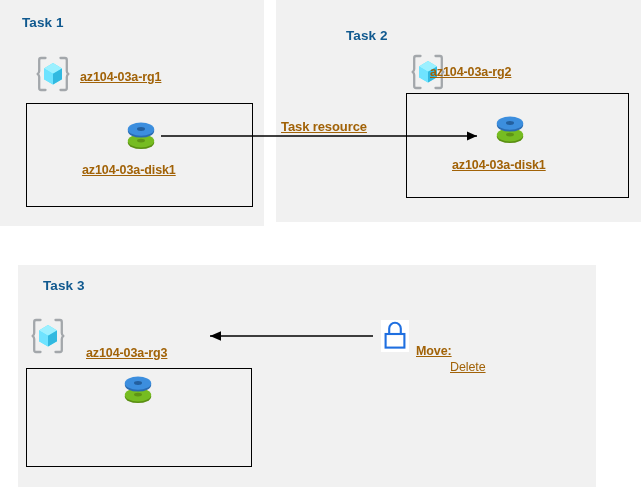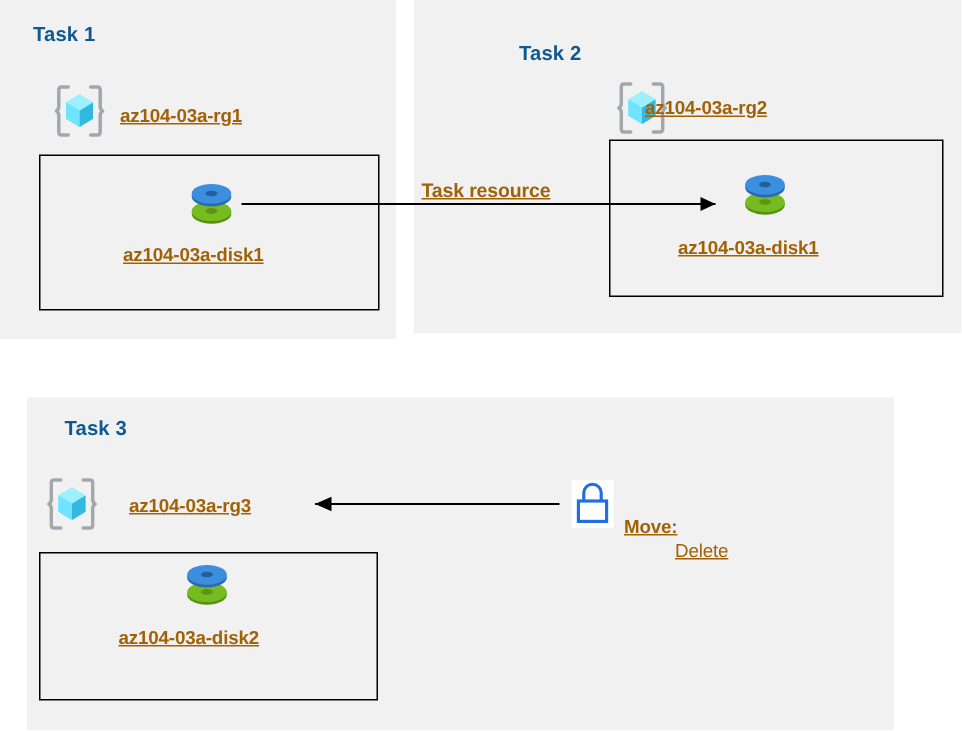--- a/index.html
+++ b/index.html
@@ -178,35 +178,34 @@
   <div class="rg-icon" style="left:31px; top:318px;">
     <svg viewBox="0 0 34 36" xmlns="http://www.w3.org/2000/svg">
       <path d="M9.5 2 L5 2 Q3.2 2 3.2 4 L3.2 15 Q3.2 17 1.6 18 Q3.2 19 3.2 21 L3.2 32 Q3.2 34 5 34 L9.5 34" fill="none" stroke="#a3a7ab" stroke-width="2.3" stroke-linecap="round" stroke-linejoin="round"></path>
       <path d="M24.5 2 L29 2 Q30.8 2 30.8 4 L30.8 15 Q30.8 17 32.4 18 Q30.8 19 30.8 21 L30.8 32 Q30.8 34 29 34 L24.5 34" fill="none" stroke="#a3a7ab" stroke-width="2.3" stroke-linecap="round" stroke-linejoin="round"></path>
       <polygon points="17,7 26,12.4 26,23.2 17,28.6 8,23.2 8,12.4" fill="#50e6ff"></polygon>
       <polygon points="17,7 26,12.4 17,17.8 8,12.4" fill="#9cf0ff"></polygon>
       <polygon points="17,17.8 26,12.4 26,23.2 17,28.6" fill="#32b9e0"></polygon>
       <polygon points="17,17.8 17,28.6 8,23.2 8,12.4" fill="#6fe3ff"></polygon>
     </svg>
   </div>
-  <div class="label" style="left:86px; top:330px;">az104-03a-rg3</div>
+  <div class="label" style="left:86px; top:346px;">az104-03a-rg3</div>
 
   <div class="resource-box" id="box-task3"></div>
 
   <div class="disk-icon" style="left:118px; top:370px;">
     <svg viewBox="0 0 40 40" xmlns="http://www.w3.org/2000/svg">
       <ellipse cx="20" cy="26.5" rx="13.2" ry="6.6" fill="#5a8f12"></ellipse>
       <ellipse cx="20" cy="24.8" rx="13.2" ry="6.6" fill="#76bc21"></ellipse>
       <ellipse cx="20" cy="24.6" rx="4.0" ry="1.9" fill="#5e9415"></ellipse>
       <ellipse cx="20" cy="15.0" rx="13.2" ry="6.6" fill="#2a6bb0"></ellipse>
       <ellipse cx="20" cy="13.2" rx="13.2" ry="6.6" fill="#3c8ede"></ellipse>
       <ellipse cx="20" cy="13.0" rx="4.0" ry="1.9" fill="#235f9e"></ellipse>
     </svg>
   </div>
-  <div class="label" style="left:79px; top:418px;">az104-03a-disk2</div>
 
   <div class="lock-icon" style="left:381px; top:320px;">
     <svg viewBox="0 0 28 32" xmlns="http://www.w3.org/2000/svg">
       <path d="M8.2 14 L8.2 8.6 A5.8 5.8 0 0 1 19.8 8.6 L19.8 14" fill="none" stroke="#1f6fe0" stroke-width="2.1"></path>
       <rect x="4.6" y="14" width="18.8" height="13.6" fill="#ffffff" stroke="#1f6fe0" stroke-width="2.1"></rect>
     </svg>
   </div>
   <div class="label" style="left:416px; top:344px;">Move:</div>
   <div class="label regular" style="left:450px; top:360px;">Delete</div>
 

